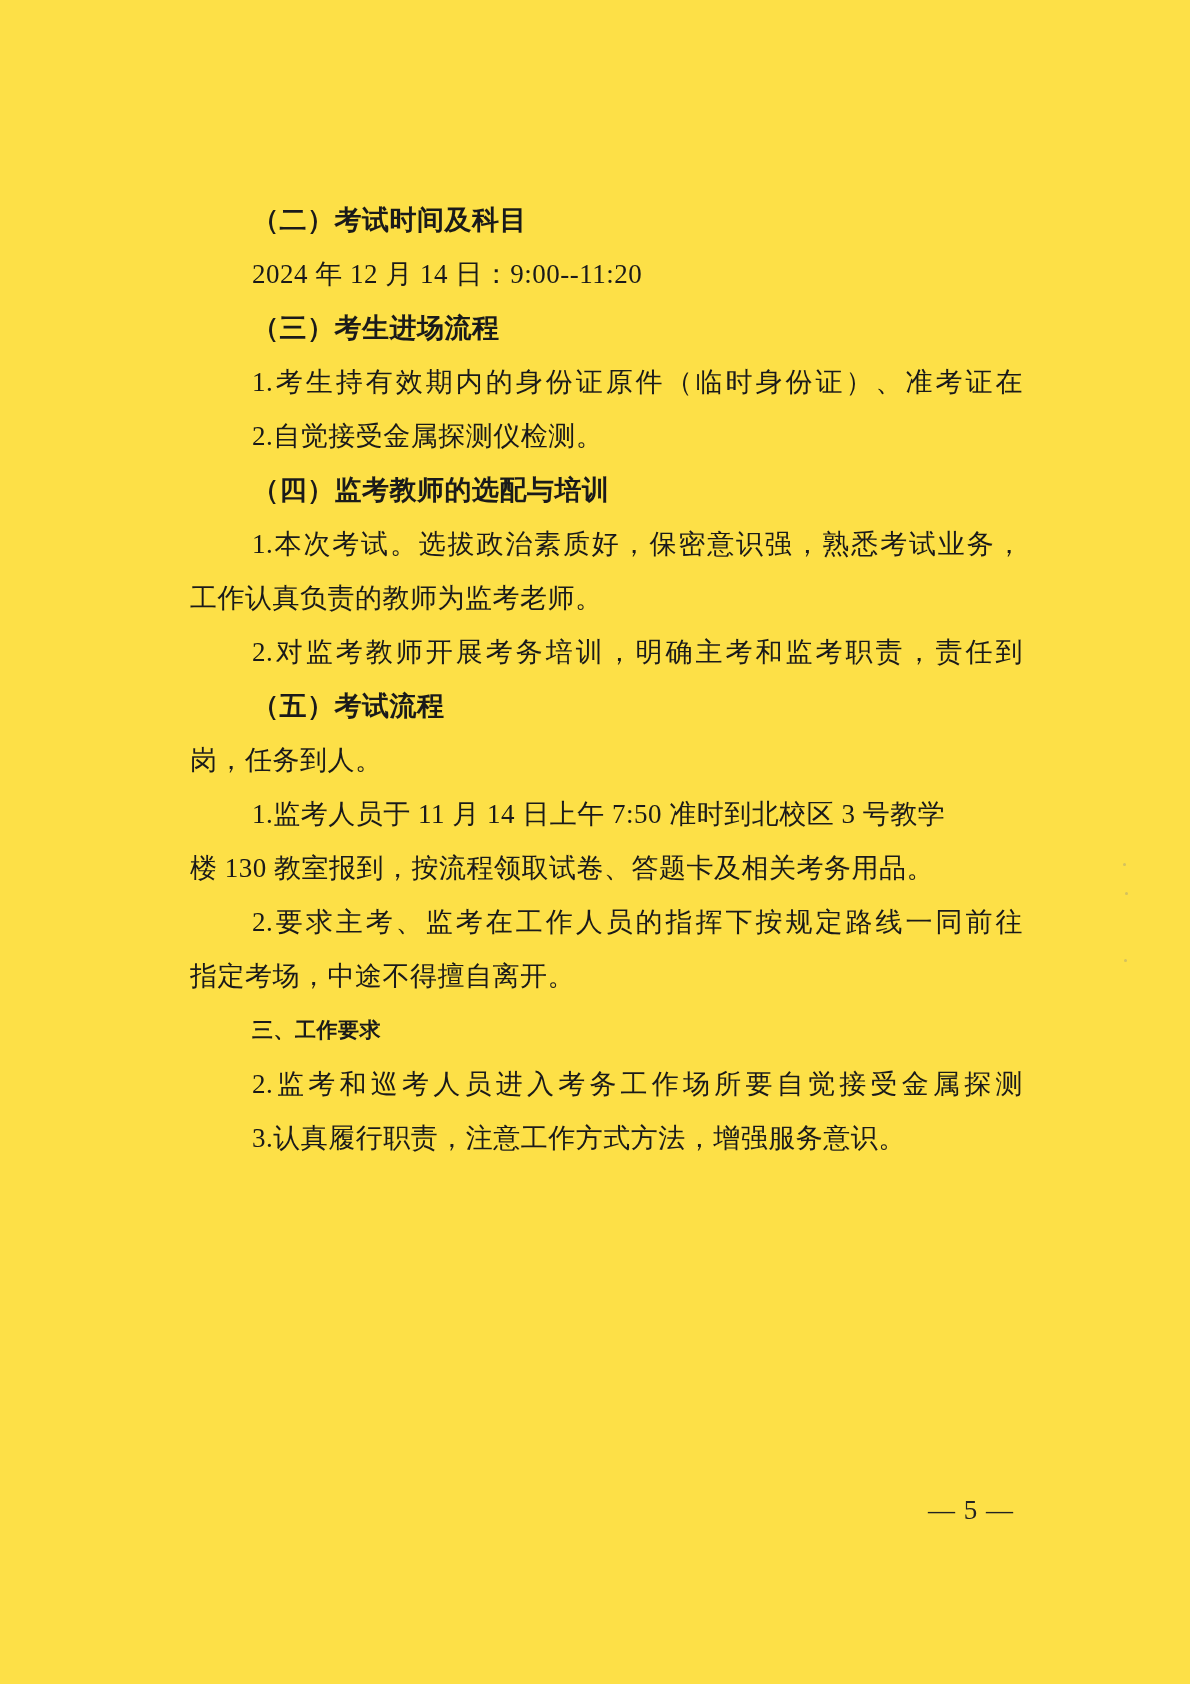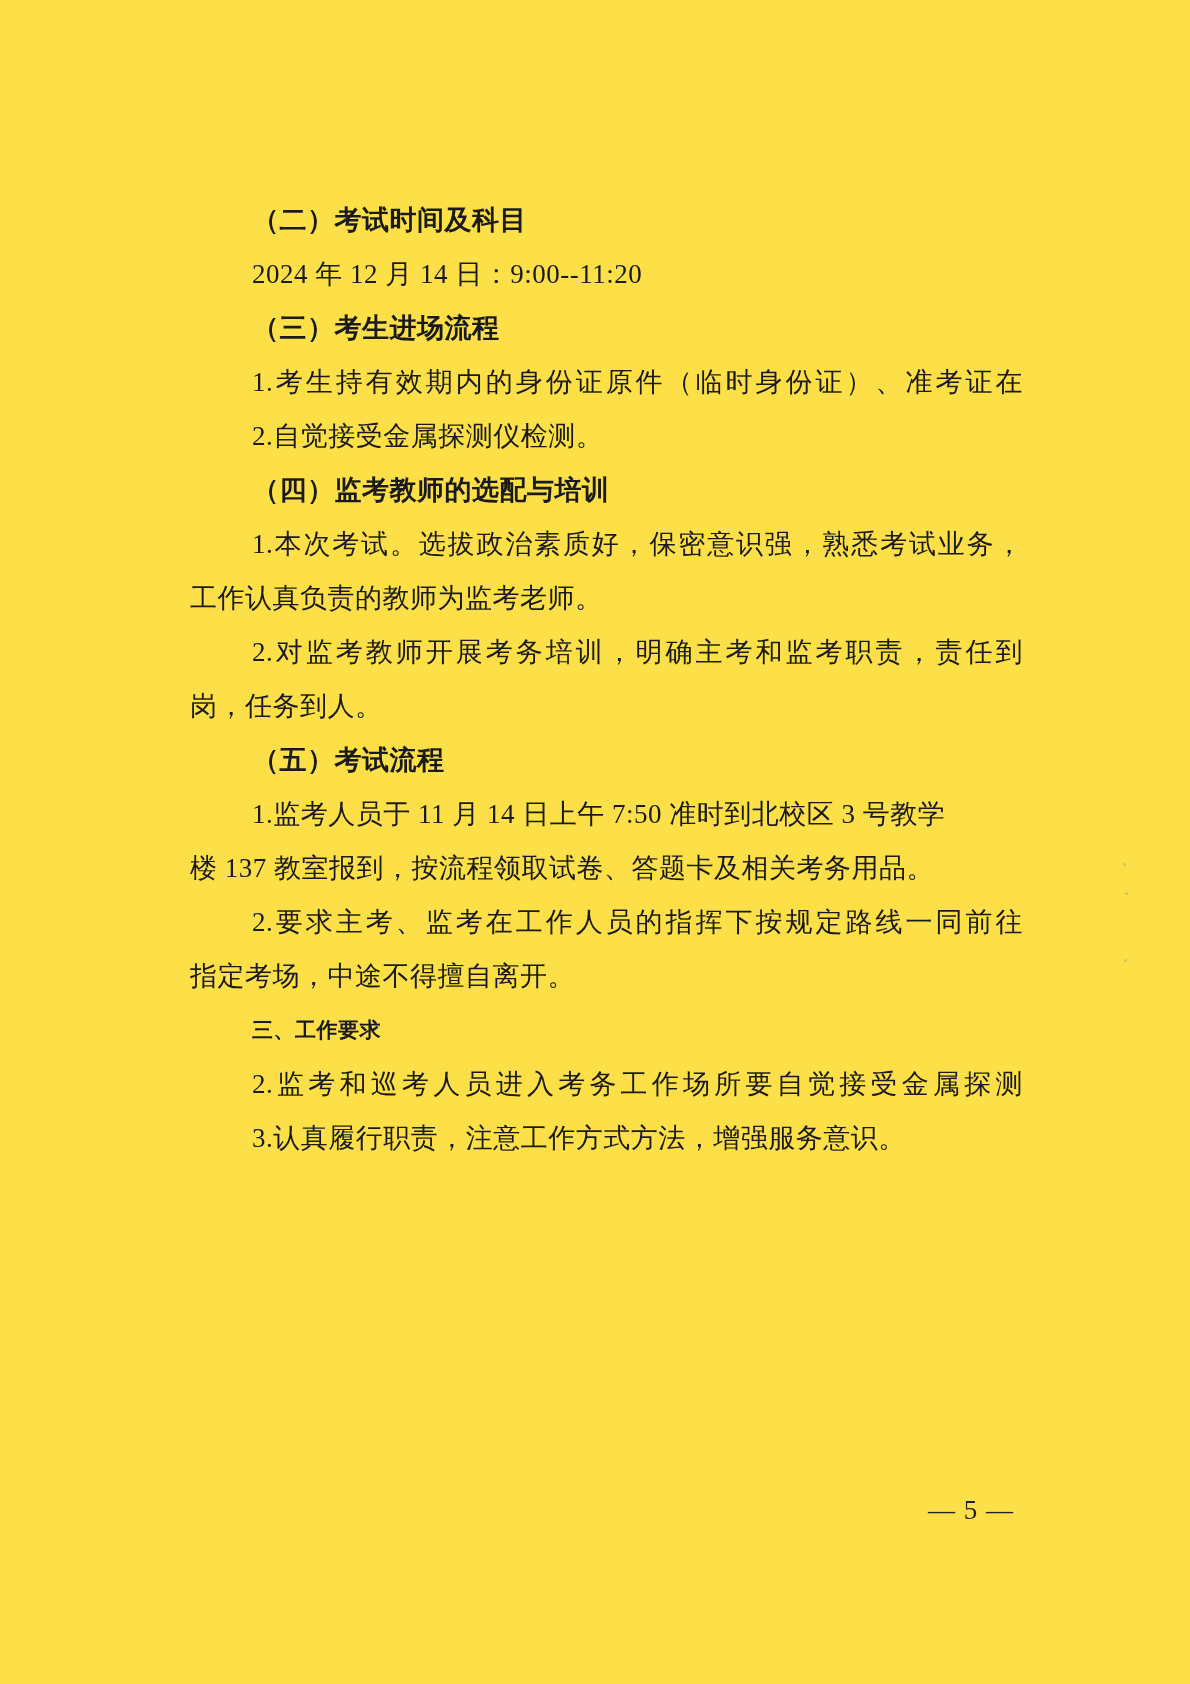--- a/index.html
+++ b/index.html
@@ -87,24 +87,24 @@
 
   <div class="line subheading indent">（二）考试时间及科目</div>
       <div class="line body indent">2024 年 12 月 14 日：9:00--11:20</div>
       <div class="line subheading indent">（三）考生进场流程</div>
       <div class="line body indent flush">1.考生持有效期内的身份证原件（临时身份证）、准考证在</div>
       <div class="line body indent">2.自觉接受金属探测仪检测。</div>
       <div class="line subheading indent">（四）监考教师的选配与培训</div>
       <div class="line body indent flush">1.本次考试。选拔政治素质好，保密意识强，熟悉考试业务，</div>
       <div class="line body">工作认真负责的教师为监考老师。</div>
       <div class="line body indent flush">2.对监考教师开展考务培训，明确主考和监考职责，责任到</div>
+      <div class="line subheading indent">（五）考试流程</div>
       <div class="line body">岗，任务到人。</div>
-      <div class="line subheading indent">（五）考试流程</div>
       <div class="line body indent">1.监考人员于 11 月 14 日上午 7:50 准时到北校区 3 号教学</div>
-      <div class="line body">楼 137 教室报到，按流程领取试卷、答题卡及相关考务用品。</div>
+      <div class="line body">楼 130 教室报到，按流程领取试卷、答题卡及相关考务用品。</div>
       <div class="line body indent flush">2.要求主考、监考在工作人员的指挥下按规定路线一同前往</div>
       <div class="line body">指定考场，中途不得擅自离开。</div>
       <div class="line heading indent">三、工作要求</div>
       <div class="line body indent flush">2.监考和巡考人员进入考务工作场所要自觉接受金属探测</div>
       <div class="line body indent">3.认真履行职责，注意工作方式方法，增强服务意识。</div>
     </div>
 
   <div class="speck s1"></div>
   <div class="speck s2"></div>
   <div class="speck s3"></div>

